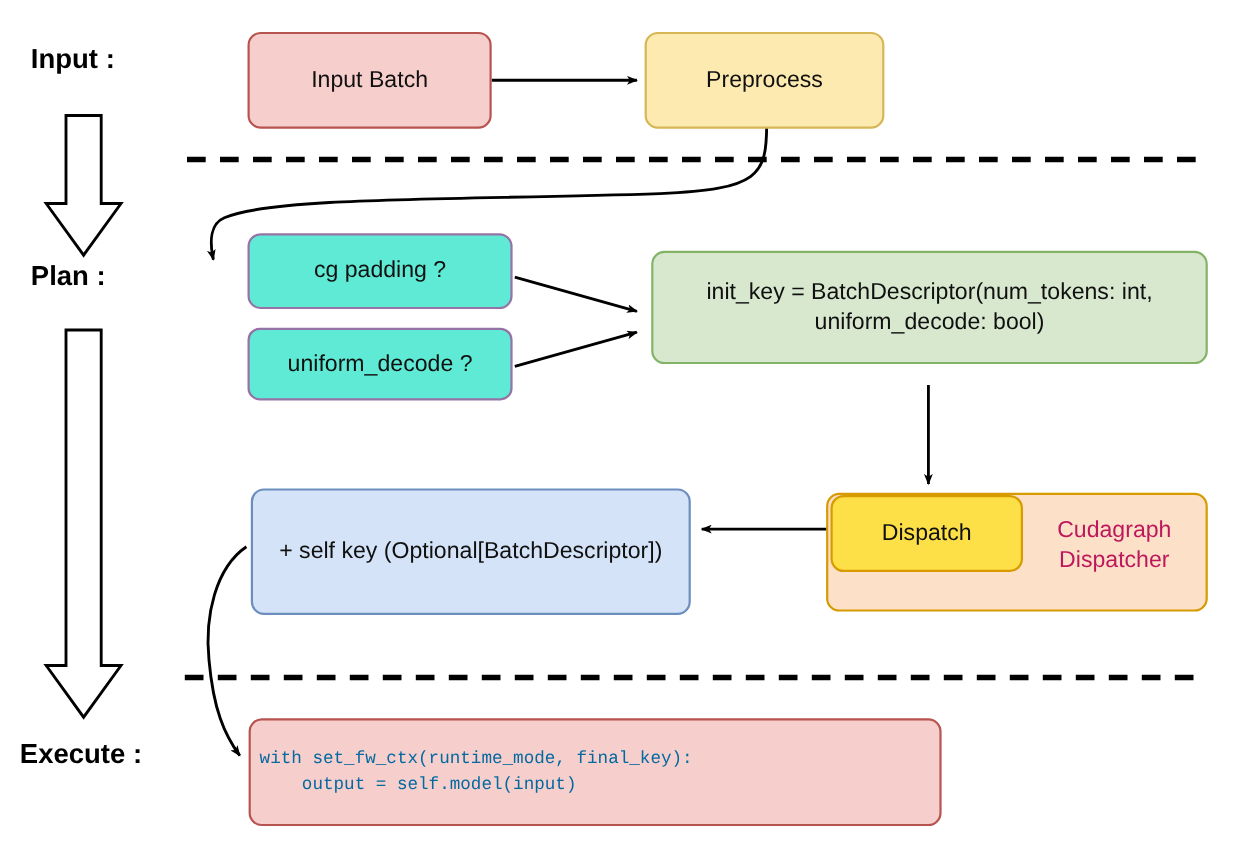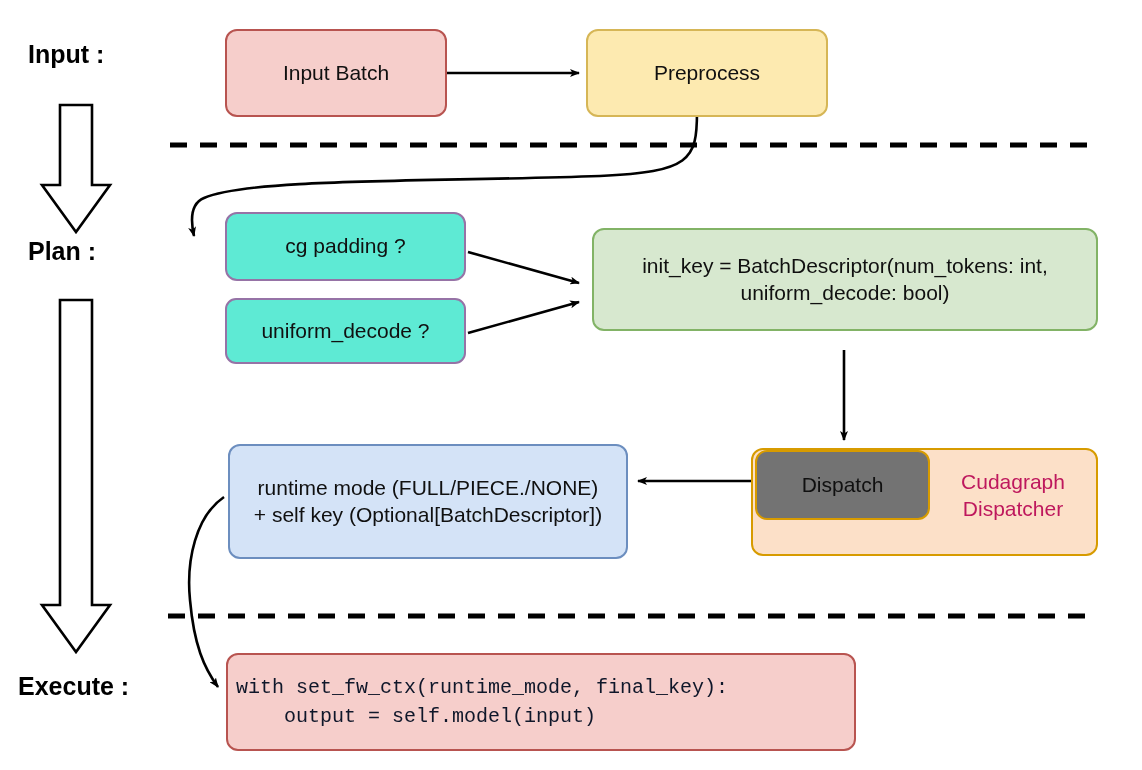--- a/index.html
+++ b/index.html
@@ -42,34 +42,34 @@
     align-items: center;
     justify-content: center;
     text-align: center;
     font-size: 21px;
     color: #101010;
     line-height: 1.28;
     padding: 16px 8px;
   }
   .node.mono {
     font-family: "Liberation Mono", "DejaVu Sans Mono", monospace;
-    font-size: 20px;
+    font-size: 16px;
     text-align: left;
     justify-content: flex-start;
     white-space: pre;
     line-height: 1.45;
-    color: #0f172a;
+    color: #0369a1;
   }
   .n-input-batch  { background:#f6cecb; border-color:#b85450; }
   .n-preprocess   { background:#fdeab0; border-color:#d6b656; }
   .n-purple       { background:#5eead4; border-color:#9673a6; }
   .n-green        { background:#d7e8cf; border-color:#82b366; }
   .n-blue         { background:#d4e3f7; border-color:#6c8ebf; }
   .n-dispatcher   { background:#fce0c8; border-color:#d79b00; }
-  .n-dispatch     { background:#737373; border-color:#d79b00; }
+  .n-dispatch     { background:#fde047; border-color:#d79b00; }
   .n-code         { background:#f6cecb; border-color:#b85450; }
   .dispatcher-title {
     position: absolute;
     text-align: center;
     font-size: 21px;
     line-height: 1.3;
     color: #be185d;
     white-space: pre-line;
   }
 </style>
@@ -106,33 +106,32 @@
 
     <path d="M224,497 C196,516 186,560 190,600 C194,645 204,668 218,687" fill="none" stroke="#000000" stroke-width="2.6" marker-end="url(#ah)"></path>
   </svg>
 
   <div class="stage-label" style="left:28px; top:40px;">Input :</div>
   <div class="stage-label" style="left:28px; top:237px;">Plan :</div>
   <div class="stage-label" style="left:18px; top:672px;">Execute :</div>
 
   <div class="node n-input-batch" style="left:225px; top:29px; width:222px; height:88px;">Input Batch</div>
 
-  <div class="node n-preprocess" style="left:586px; top:29px; width:242px; height:88px;">Preprocess</div>
+  <div class="node n-preprocess" style="left:586px; top:29px; width:218px; height:88px;">Preprocess</div>
 
   <div class="node n-purple" style="left:225px; top:212px; width:241px; height:69px;">cg padding ?</div>
 
   <div class="node n-purple" style="left:225px; top:298px; width:241px; height:66px;border-radius:11px;">uniform_decode ?</div>
 
   <div class="node n-green" style="left:592px; top:228px; width:506px; height:103px; flex-direction:column; justify-content:center;">
     <div>init_key = BatchDescriptor(num_tokens: int,</div>
     <div>uniform_decode: bool)</div>
   </div>
 
   <div class="node n-blue" style="left:228px; top:444px; width:400px; height:115px; flex-direction:column; justify-content:center;">
-    <div>runtime mode (FULL/PIECE./NONE)</div>
     <div>+ self key (Optional[BatchDescriptor])</div>
   </div>
 
   <div class="node n-dispatcher" style="left:751px; top:448px; width:347px; height:108px; display:block;">
     <div class="dispatcher-title" style="left:180px; top:18px; width:160px;">Cudagraph
 Dispatcher</div>
   </div>
 
   <div class="node n-dispatch" style="left:755px; top:450px; width:175px; height:70px;">Dispatch</div>
 

